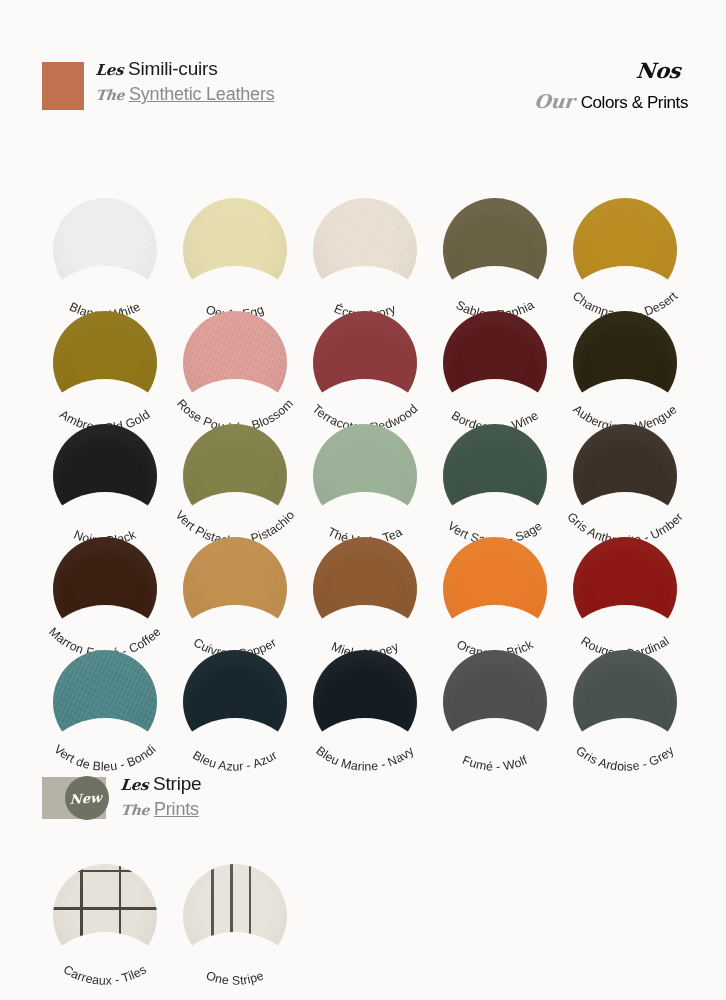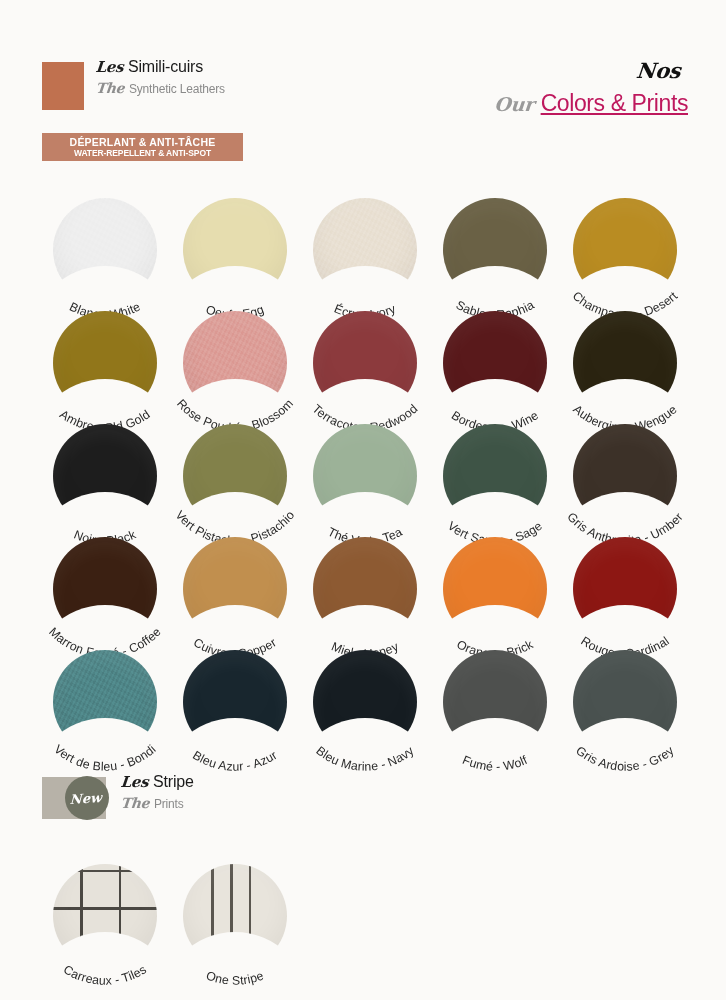--- a/index.html
+++ b/index.html
@@ -54,38 +54,39 @@
     font-weight: 700;
     letter-spacing: -0.5px;
     transform: skewX(-8deg);
   }
   .line-fr .script {
     font-size: 15px;
     color: #1d1d1d;
     margin-right: 4px;
   }
   .line-fr .main {
-    font-size: 16px;
+    font-size: 19px;
     color: #1a1a1a;
     letter-spacing: -0.2px;
     font-weight: 400;
   }
   .line-en {
     margin-top: 4px;
   }
   .line-en .script {
     font-size: 14px;
     color: #8e8e8e;
     margin-right: 4px;
   }
   .line-en .main {
-    font-size: 12px;
+    font-size: 18px;
     color: #8a8a8a;
     letter-spacing: -0.2px;
     font-weight: 400;
+    text-decoration: underline;
   }
 
   .tag-banner {
     position: absolute;
     left: 42px;
     top: 133px;
     width: 201px;
     height: 28px;
     background: #c08067;
     display: flex;
@@ -131,24 +132,23 @@
   }
   .title-en {
     margin-top: 7px;
   }
   .title-en .script {
     font-size: 19px;
     color: #9a9a9a;
     margin-right: 6px;
   }
   .title-en .main {
-    font-size: 23px;
-    color: #be185d;
+    font-size: 17px;
+    color: #000000;
     letter-spacing: -0.4px;
-    text-decoration: underline;
   }
 
   
   .grid {
     position: absolute;
     left: 40px;
     top: 196px;
     width: 650px;
   }
   .row {
@@ -311,24 +311,20 @@
           <span class="script">Les</span>
           <span class="main">Simili-cuirs</span>
         </div>
         <div class="line-en">
           <span class="script">The</span>
           <span class="main">Synthetic Leathers</span>
         </div>
       </div>
     </div>
 
-    <div class="tag-banner">
-      <div class="tag-fr">DÉPERLANT &amp; ANTI-TÂCHE</div>
-      <div class="tag-en">WATER-REPELLENT &amp; ANTI-SPOT</div>
-    </div>
 
     <div class="title-block">
       <div class="title-fr">
         <span class="script">Nos</span>
       </div>
       <div class="title-en">
         <span class="script">Our</span>
         <span class="main">Colors &amp; Prints</span>
       </div>
     </div>

